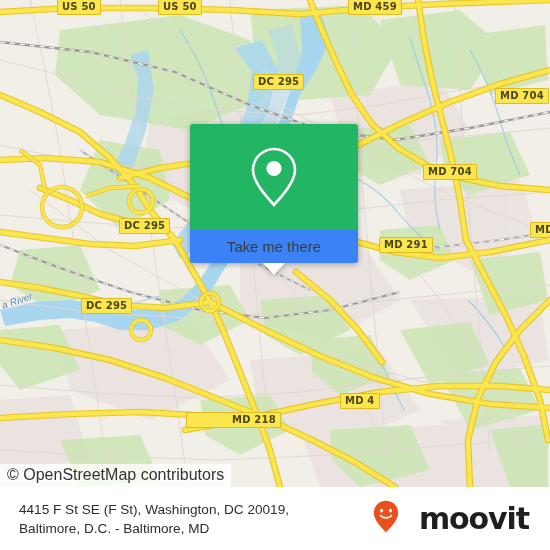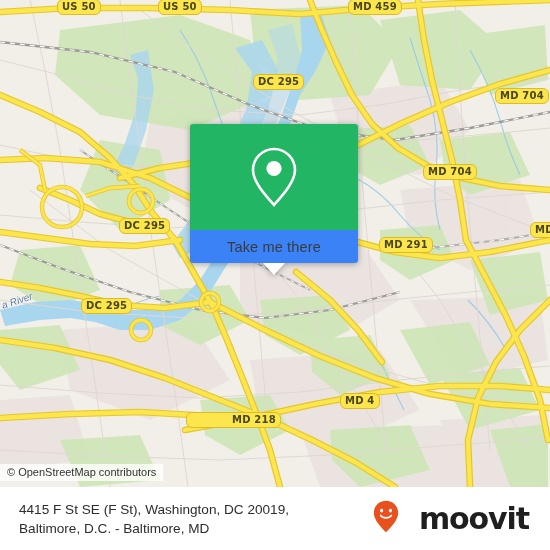--- a/index.html
+++ b/index.html
@@ -30,21 +30,21 @@
     background: #f3efe9;
     overflow: hidden;
   }
   #map svg { display: block; }
 
   
   .shield {
     position: absolute;
     background: #fbe64d;
     border: 1.4px solid #e0bb1f;
-    border-radius: 6px;
+    border-radius: 1px;
     color: #4c4620;
     font-family: "DejaVu Sans", sans-serif;
     font-weight: bold;
     font-size: 10px;
     line-height: 11px;
     padding: 1px 4px 2px 4px;
     letter-spacing: 0.2px;
     white-space: nowrap;
     text-shadow: 0 0 1px #fbe64d;
   }
@@ -101,21 +101,21 @@
     border-top: 12px solid #ffffff;
   }
 
   
   #attribution {
     position: absolute;
     left: 0;
     top: 464px;
     background: rgba(255,255,255,0.78);
     padding: 2px 7px 3px 7px;
-    font-size: 11px;
+    font-size: 16px;
     color: #333333;
     font-family: "Liberation Sans", sans-serif;
     white-space: nowrap;
   }
 
   
   #footer {
     position: absolute;
     left: 0;
     top: 487px;

